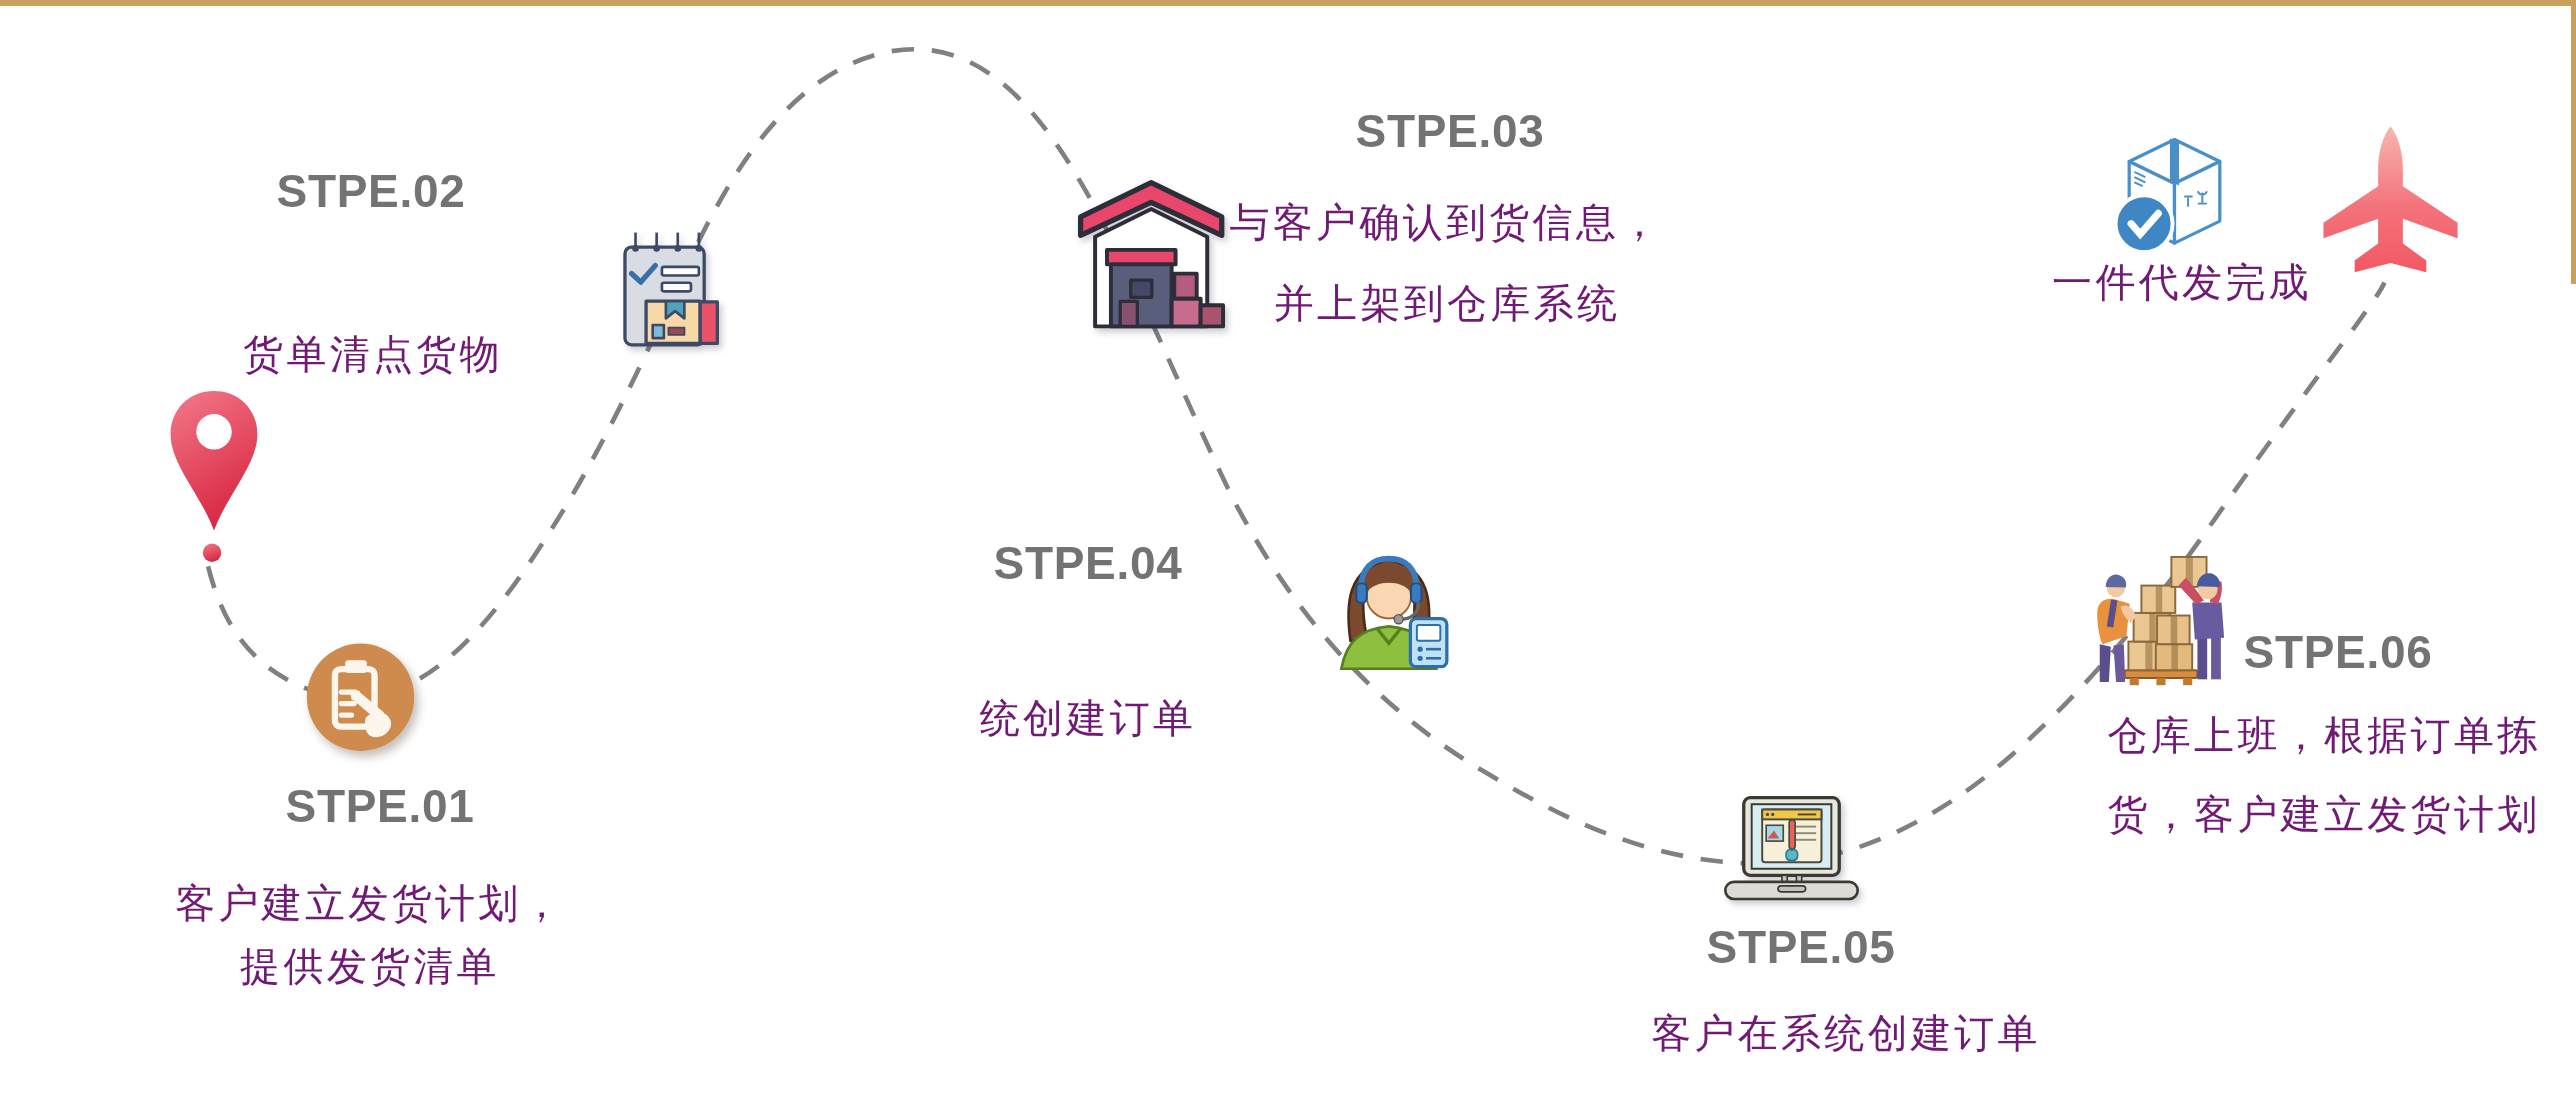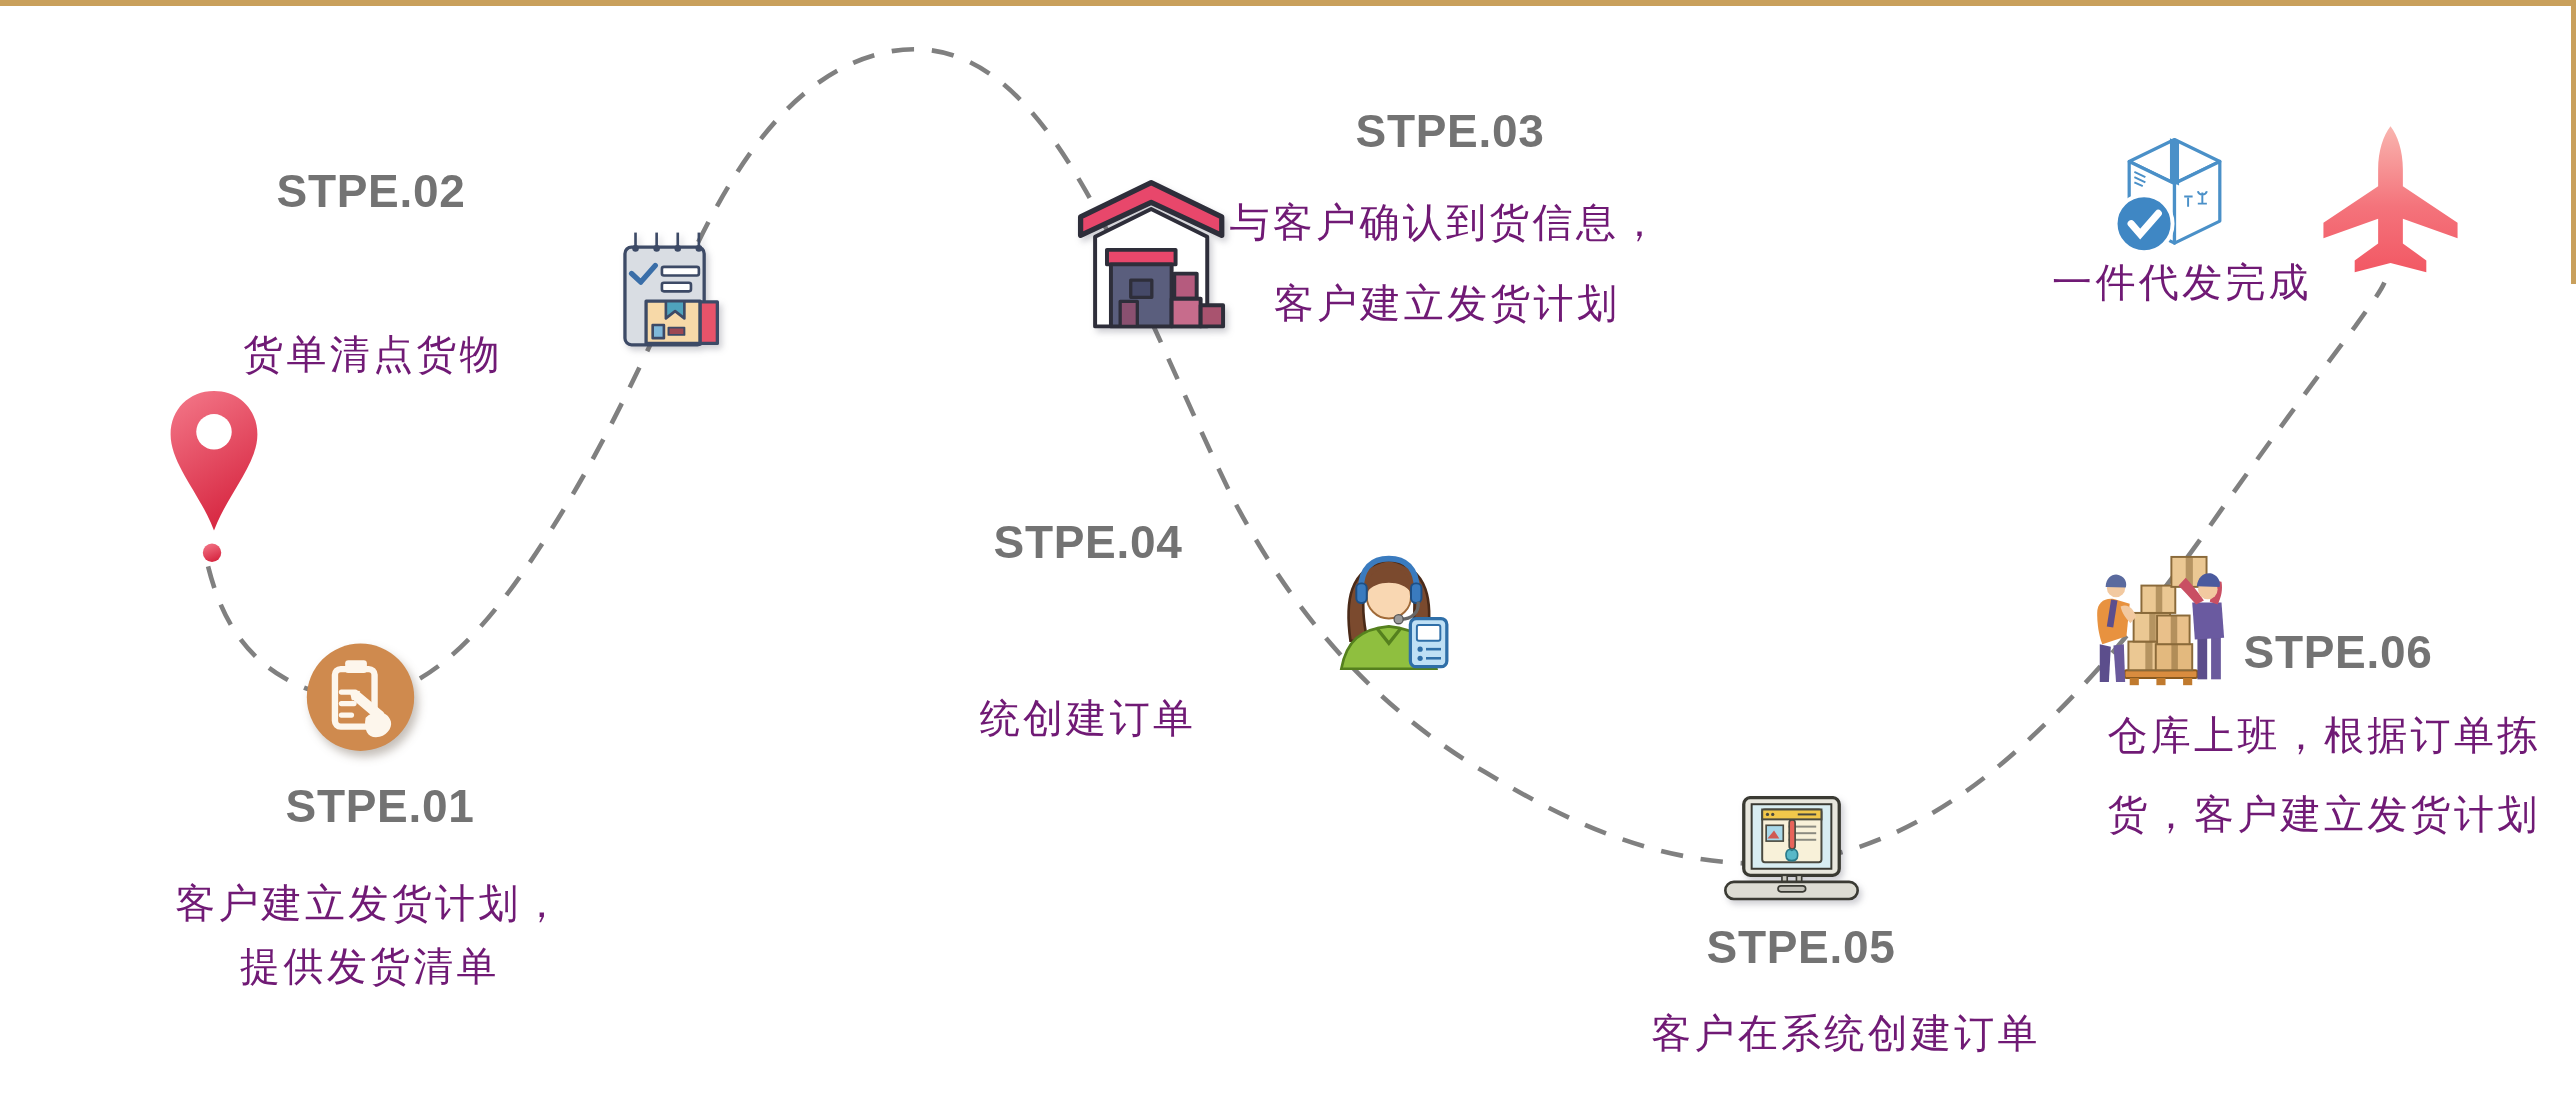--- a/index.html
+++ b/index.html
@@ -107,41 +107,41 @@
       <rect x="56" y="134" width="92" height="94" fill="#5A5E7D" stroke-width="6"></rect>
       <rect x="86" y="158" width="32" height="26" fill="#454968" stroke-width="5"></rect>
       <rect x="70" y="190" width="26" height="38" fill="#8A5070" stroke-width="5"></rect>
       <rect x="152" y="148" width="34" height="38" fill="#B55B7E" stroke-width="6"></rect>
       <rect x="148" y="186" width="44" height="42" fill="#C76C8C" stroke-width="6"></rect>
       <rect x="192" y="196" width="34" height="32" fill="#A9536F" stroke-width="6"></rect>
     </g>
   </svg>
   <div class="txt step-title" style="left:1450px;top:104px;">STPE.03</div>
   <div class="txt zh" style="left:1446px;top:195px;">与客户确认到货信息，</div>
-  <div class="txt zh" style="left:1447px;top:276px;">客户建立发货计划</div>
+  <div class="txt zh" style="left:1447px;top:276px;">并上架到仓库系统</div>
 
   <svg class="icon" style="left:1327px;top:543px;" width="127" height="127" viewBox="0 0 195 195">
     <path d="M36 150 C28 92 32 38 95 26 C158 38 162 92 154 150 L128 150 C136 112 136 90 132 70 C110 82 80 82 58 70 C54 90 54 112 62 150 Z" fill="#7B4A2E" stroke="#4A2A18" stroke-width="4"></path>
     <circle cx="95" cy="82" r="34" fill="#F9D7B2" stroke="#A06A38" stroke-width="3"></circle>
     <path d="M61 76 C62 48 76 38 95 38 C114 38 128 48 129 76 C116 56 74 56 61 76 Z" fill="#7B4A2E"></path>
     <path d="M52 72 C52 38 70 24 95 24 C120 24 138 38 138 72" fill="none" stroke="#3A7BBF" stroke-width="9"></path>
     <rect x="45" y="62" width="16" height="30" rx="7" fill="#3A7BBF" stroke="#1D4F85" stroke-width="3"></rect>
     <rect x="129" y="62" width="16" height="30" rx="7" fill="#3A7BBF" stroke="#1D4F85" stroke-width="3"></rect>
     <path d="M140 90 C142 108 128 118 112 117" fill="none" stroke="#666666" stroke-width="5"></path>
     <circle cx="110" cy="117" r="7" fill="#9a9a9a" stroke="#555555" stroke-width="2"></circle>
     <path d="M22 193 C30 150 52 132 95 128 C138 132 160 150 168 193 Z" fill="#8FBF3F" stroke="#55801E" stroke-width="4"></path>
     <path d="M76 130 L95 154 L114 130" fill="none" stroke="#55801E" stroke-width="5"></path>
     <rect x="128" y="116" width="56" height="74" rx="9" fill="#BFE0F5" stroke="#2F6FA8" stroke-width="5"></rect>
     <rect x="138" y="126" width="36" height="24" rx="3" fill="#ffffff" stroke="#2F6FA8" stroke-width="3"></rect>
     <circle cx="143" cy="163" r="4" fill="#2F6FA8"></circle>
     <line x1="152" y1="163" x2="175" y2="163" stroke="#2F6FA8" stroke-width="4"></line>
     <circle cx="143" cy="177" r="4" fill="#2F6FA8"></circle>
     <line x1="152" y1="177" x2="175" y2="177" stroke="#2F6FA8" stroke-width="4"></line>
   </svg>
-  <div class="txt step-title" style="left:1088px;top:515px;">STPE.04</div>
+  <div class="txt step-title" style="left:1088px;top:536px;">STPE.04</div>
   <div class="txt zh" style="left:1088px;top:691px;">统创建订单</div>
 
   <svg class="icon soft-shadow" style="left:1724px;top:796px;" width="135" height="106" viewBox="0 0 205 160">
     <rect x="30" y="2" width="145" height="118" rx="10" fill="#E8E7DE" stroke="#3A3A33" stroke-width="5"></rect>
     <rect x="42" y="12" width="121" height="98" fill="#D8EDF2" stroke="#3A3A33" stroke-width="3"></rect>
     <rect x="58" y="20" width="90" height="80" rx="4" fill="#F8F1D9" stroke="#4A4A40" stroke-width="3"></rect>
     <rect x="58" y="20" width="90" height="15" fill="#F2C84B" stroke="#4A4A40" stroke-width="3"></rect>
     <circle cx="66" cy="27.5" r="2.5" fill="#4A4A40"></circle>
       <circle cx="74" cy="27.5" r="2.5" fill="#4A4A40"></circle>
     <line x1="112" y1="27.5" x2="140" y2="27.5" stroke="#4A4A40" stroke-width="3"></line>

